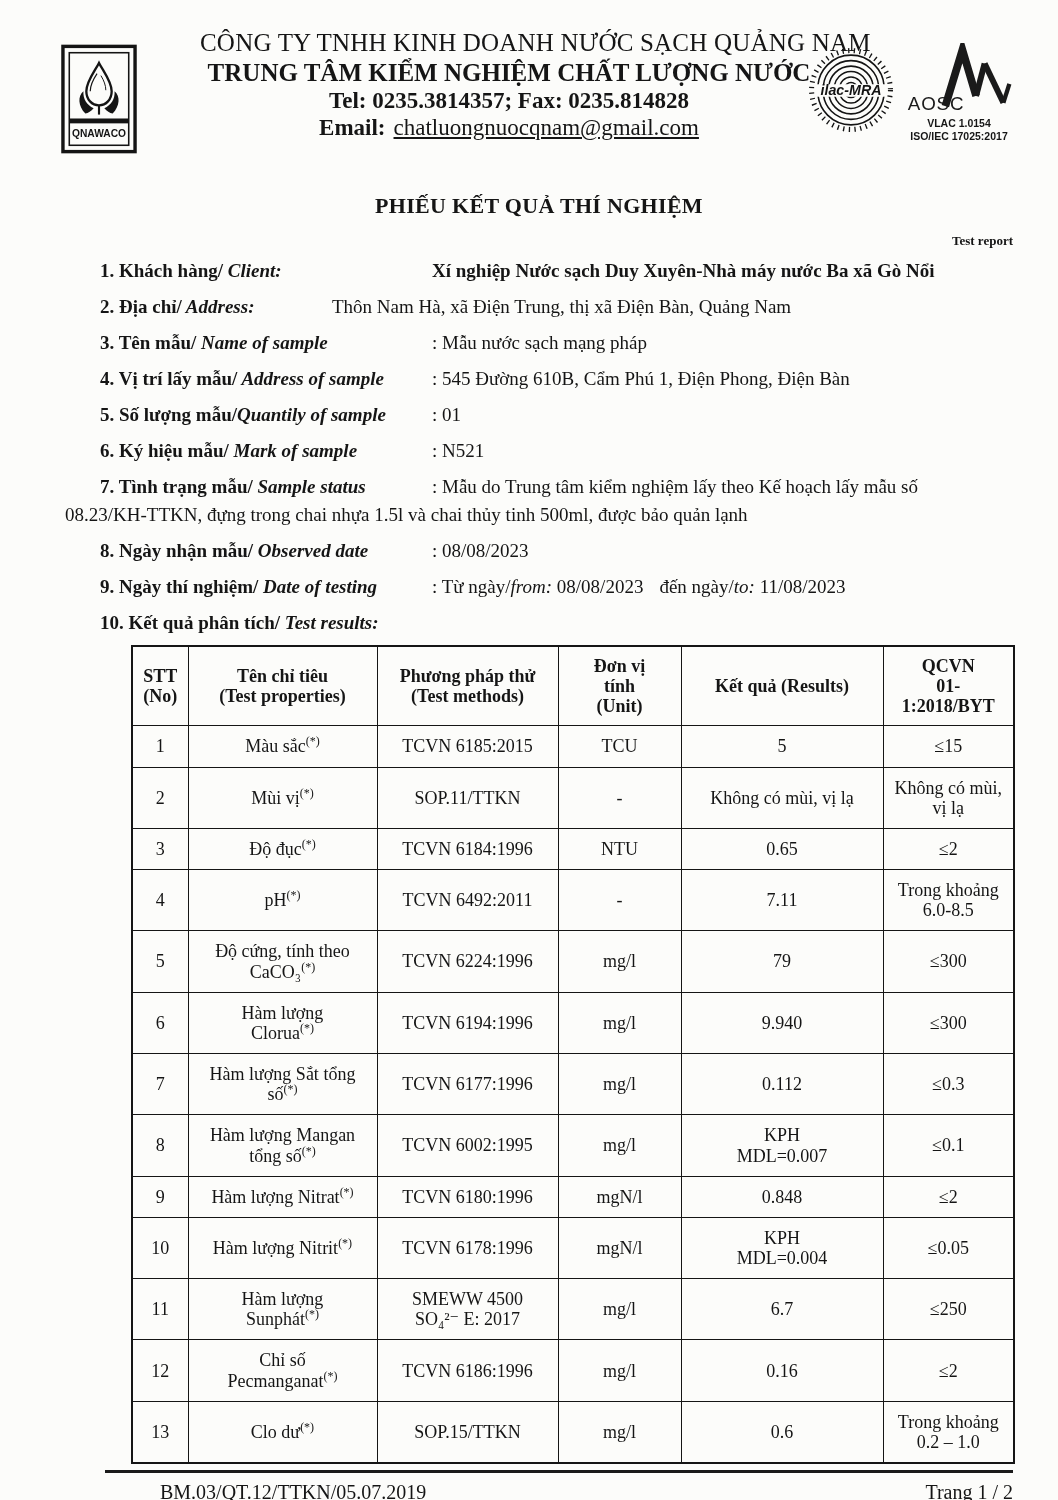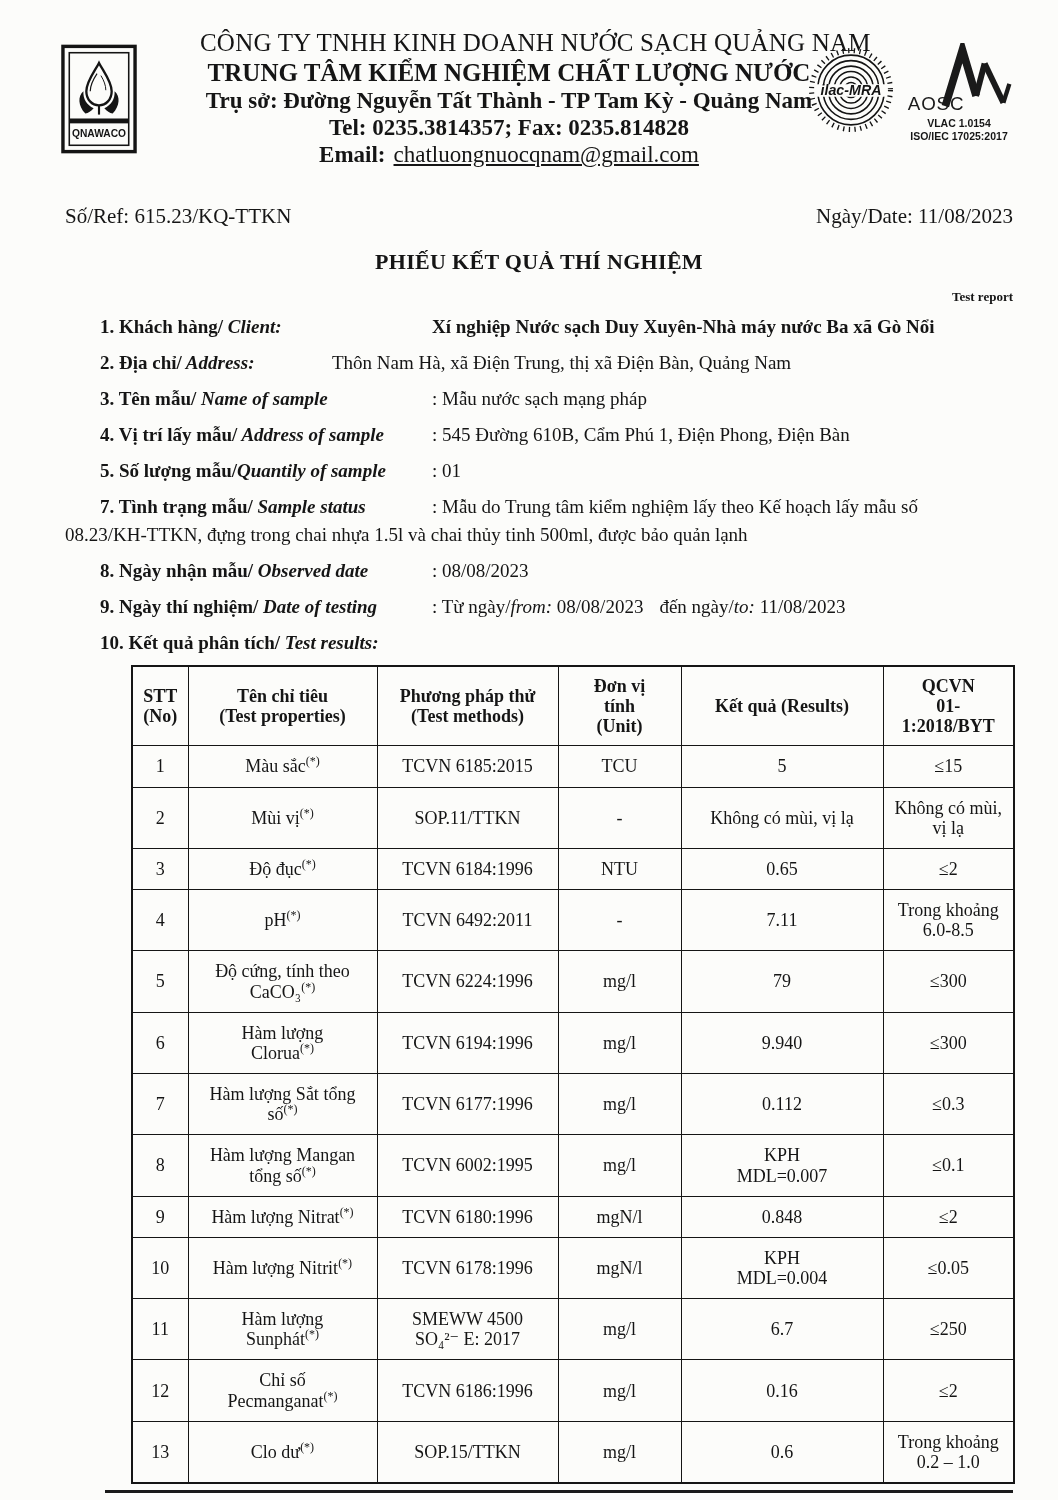--- a/index.html
+++ b/index.html
@@ -18,21 +18,21 @@
   .h-email{font-size:23px;}
   .h-email b{margin-right:8px;text-align:right;}
   .email{text-decoration:underline;}
   .logos-right{position:absolute;right:-2px;top:15px;display:flex;gap:10px;align-items:flex-start;}
   .aosc{width:112px;text-align:center;}
   .aosc-sub{font-family:"Liberation Sans","DejaVu Sans",sans-serif;font-weight:bold;
             font-size:10.5px;line-height:1.25;color:#161616;}
 
   
   .ref-row{display:flex;justify-content:space-between;font-size:21px;margin-top:14px;}
-  .title{text-align:center;font-size:22px;font-weight:bold;margin-top:20px;letter-spacing:.3px;}
+  .title{text-align:center;font-size:22px;font-weight:bold;margin-top:3px;letter-spacing:.3px;}
   .subtitle{text-align:right;font-size:13px;font-weight:bold;margin-top:14px;}
 
   
   .info-list{margin-top:6px;font-size:19px;}
   .info{margin-left:35px;line-height:28px;white-space:nowrap;margin-top:8px;}
   .info .lbl{display:inline-block;min-width:332px;font-weight:bold;}
   .info.addr .lbl{min-width:232px;}
   .info .en{font-style:italic;}
   .info .val{font-weight:normal;}
   .info .val.bold{font-weight:bold;}
@@ -69,21 +69,20 @@
       <path d="M25 71 C17.5 63 17 53 23 48 C22.5 56 26.5 62 33.5 65.5 C31 68.5 28 70.5 25 71 Z" fill="#141414"></path>
       <path d="M53 71 C60.5 63 61 53 55 48 C55.5 56 51.5 62 44.5 65.5 C47 68.5 50 70.5 53 71 Z" fill="#141414"></path>
       <path d="M39 63 L39 72" stroke="#141414" stroke-width="2.2"></path>
       <rect x="8.5" y="76" width="61" height="5" fill="#141414"></rect>
       <text x="39" y="95" text-anchor="middle" font-family="Liberation Sans, DejaVu Sans, sans-serif" font-size="10.5" font-weight="bold" fill="#141414">QNAWACO</text>
     </svg>
 
     <div class="header-center">
       <div class="h-company">CÔNG TY TNHH KINH DOANH NƯỚC SẠCH QUẢNG NAM</div>
       <div class="h-center-name">TRUNG TÂM KIỂM NGHIỆM CHẤT LƯỢNG NƯỚC</div>
-      <div class="h-address">Trụ sở: Đường Nguyễn Tất Thành - TP Tam Kỳ -  Quảng Nam</div>
       <div class="h-tel">Tel: 0235.3814357; Fax: 0235.814828</div>
       <div class="h-email"><b>Email:</b><span class="email">chatluongnuocqnam@gmail.com</span></div>
     </div>
 
     <div class="logos-right">
       <svg width="84" height="94" viewBox="0 0 100 112">
         <defs>
           <clipPath id="ct">
               <rect x="3" y="2" width="94" height="47"></rect>
             </clipPath>
@@ -120,24 +119,20 @@
             <path d="M112 70 L119 48" stroke-width="5"></path>
           </g>
           <text x="0" y="78" font-family="Liberation Sans, DejaVu Sans, sans-serif" font-size="22" letter-spacing="1" fill="#1a1a1a">AOSC</text>
         </svg>
         <div class="aosc-sub">VLAC 1.0154</div>
         <div class="aosc-sub">ISO/IEC 17025:2017</div>
       </div>
     </div>
   </div>
 
-  <div class="ref-row">
-    <span>Số/Ref: 615.23/KQ-TTKN</span>
-    <span>Ngày/Date: 11/08/2023</span>
-  </div>
 
   <div class="title">PHIẾU KẾT QUẢ THÍ NGHIỆM</div>
   <div class="subtitle">Test report</div>
 
   <div class="info-list">
 
     <div class="info">
       <span class="lbl"><span>1. Khách hàng/</span><span class="en"> Client:</span></span><span class="val bold">Xí nghiệp Nước sạch Duy Xuyên-Nhà máy nước Ba xã Gò Nổi</span>
     </div>
 
@@ -150,20 +145,23 @@
     </div>
 
     <div class="info">
       <span class="lbl"><span>4. Vị trí lấy mẫu/</span><span class="en"> Address of sample</span></span><span class="val"><span>: </span><span>545 Đường 610B, Cẩm Phú 1, Điện Phong, Điện Bàn</span></span>
     </div>
 
     <div class="info">
       <span class="lbl"><span>5. Số lượng mẫu/</span><span class="en">Quantily of sample</span></span><span class="val"><span>: </span><span>01</span></span>
     </div>
 
+    <div class="info">
+      <span class="lbl"><span>6. Ký hiệu mẫu/</span><span class="en"> Mark of sample</span></span><span class="val"><span>: </span><span>N521</span></span>
+    </div>
 
     <div class="info">
       <span class="lbl"><span>7. Tình trạng mẫu/</span><span class="en"> Sample status</span></span><span class="val"><span>: </span><span>Mẫu do Trung tâm kiểm nghiệm lấy theo Kế hoạch lấy mẫu số</span></span>
     </div>
     <div class="cont">08.23/KH-TTKN, đựng trong chai nhựa 1.5l và chai thủy tinh 500ml, được bảo quản lạnh</div>
 
     <div class="info">
       <span class="lbl"><span>8. Ngày nhận mẫu/</span><span class="en"> Observed date</span></span><span class="val"><span>: </span><span>08/08/2023</span></span>
     </div>
 

